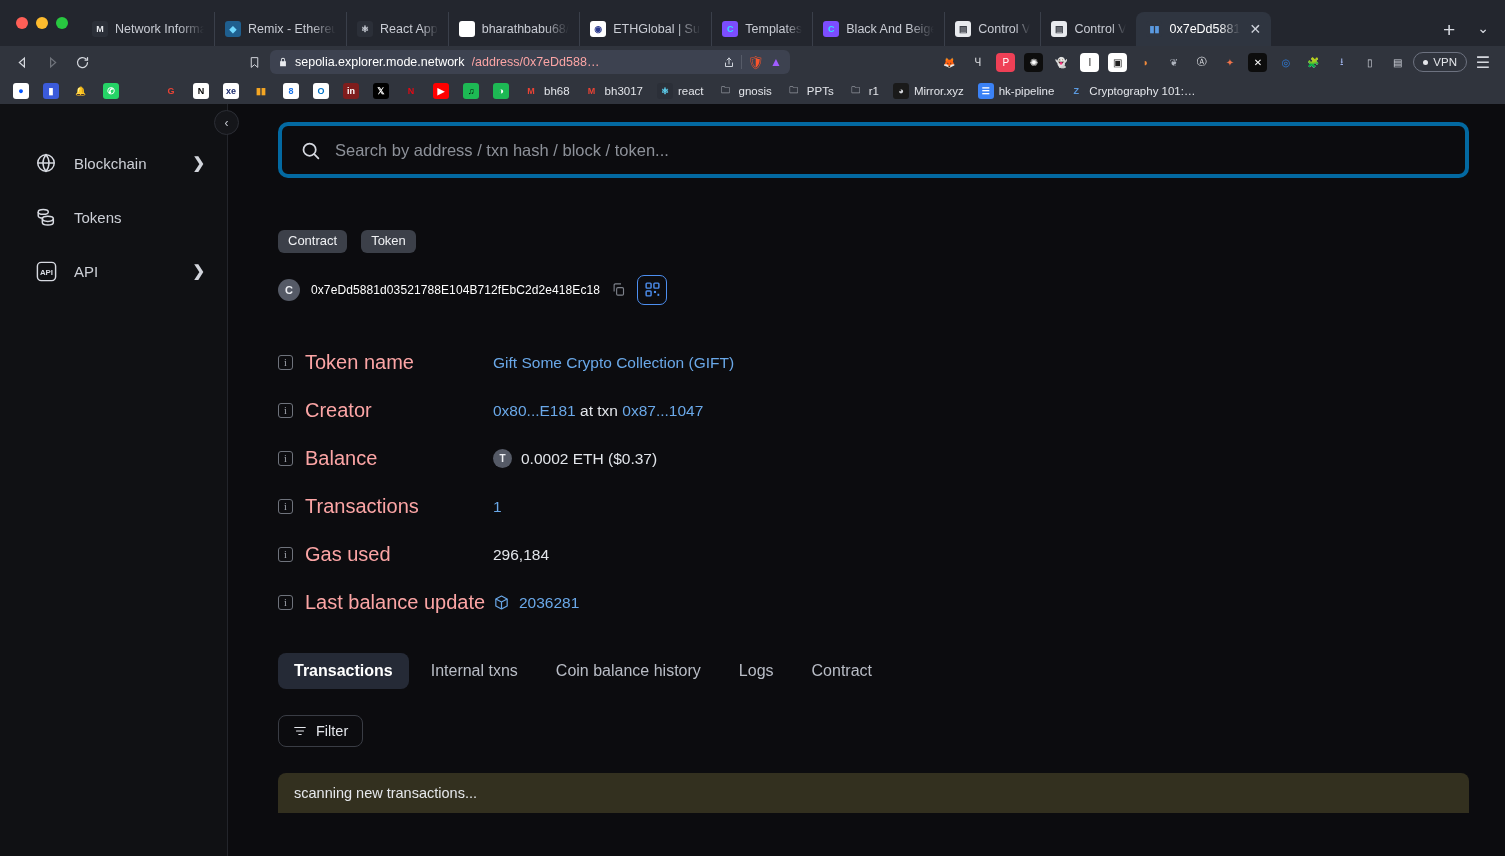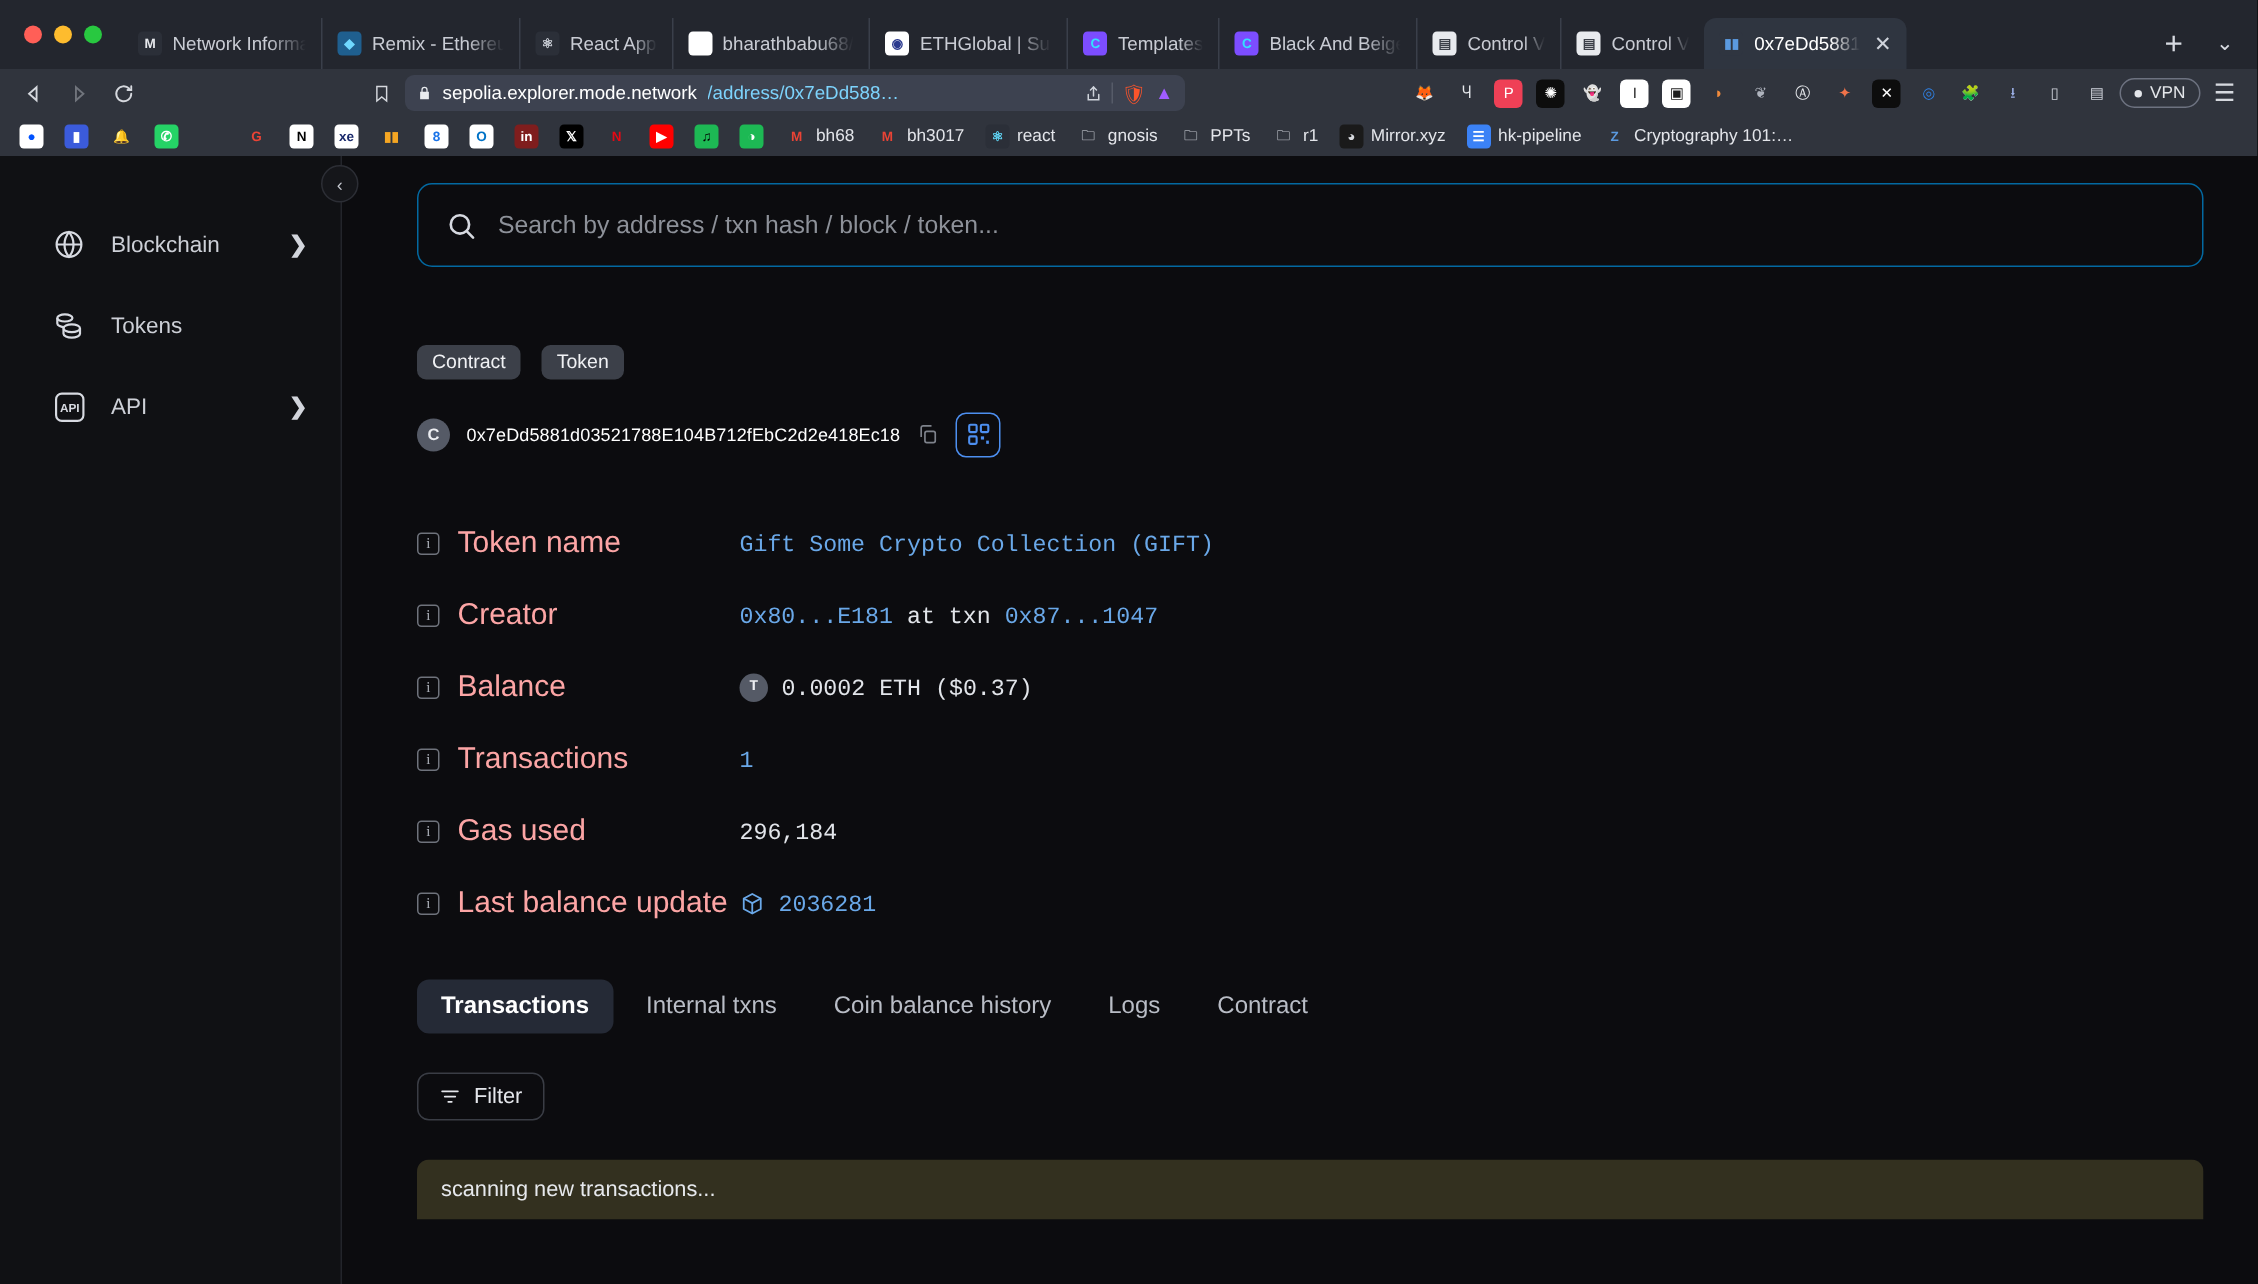--- a/index.html
+++ b/index.html
@@ -58,21 +58,21 @@
   }
   .navbtn { width: 28px; height: 26px; display:flex; align-items:center; justify-content:center; color: #d5d8de; }
   .navbtn.dim { color: #70747c; }
   .navspacer { flex: 0 0 140px; }
   .urlbar {
     flex: 0 1 520px; height: 24px; background: #3d4250; border-radius: 6px;
     display: flex; align-items: center; gap: 7px; padding: 0 8px;
     font-size: 12.5px; color: #e9ebef; min-width: 0;
   }
   .url-domain { color: #fff; }
-  .url-path { color: #7dd3fc; white-space: nowrap; overflow: hidden; }
+  .url-path { color: #fca5a5; white-space: nowrap; overflow: hidden; }
   .url-right { margin-left: auto; display: flex; align-items: center; gap: 6px; }
   .vline { width: 1px; height: 14px; background: #565b68; }
   .ext-strip { margin-left: auto; display: flex; align-items: center; gap: 9px; padding-right: 4px; }
   .ext { width: 19px; height: 19px; border-radius: 4px; display:flex; align-items:center; justify-content:center; font-size: 10px; overflow:hidden; }
   .vpn-pill {
     display: flex; align-items: center; gap: 5px;
     border: 1px solid #6d7280; border-radius: 11px; height: 20px; padding: 0 9px;
     color: #e4e6ea; font-size: 11.5px;
   }
   .vpn-dot { width: 5px; height: 5px; border-radius: 50%; background: #e4e6ea; }
@@ -103,21 +103,21 @@
     padding: 0 22px 0 34px; gap: 16px; color: #cdd0d7; font-size: 15px;
     margin-bottom: 12px;
   }
   .nav-ico { width: 24px; height: 24px; flex: 0 0 24px; display:flex; align-items:center; justify-content:center; color: #d7dae1; }
   .nav-label { flex: 1; }
   .nav-chev { color: #d2d5dc; font-size: 15px; font-weight: 700; }
 
   .content { flex: 1; min-width: 0; padding: 18px 36px 0 50px; overflow: hidden; }
 
   .searchbox {
-    height: 56px; border: 1px solid #0369a1; border-radius: 10px;
+    height: 56px; border: 4px solid #0369a1; border-radius: 10px;
     display: flex; align-items: center; gap: 14px; padding: 0 18px;
     background: #0c0c0f;
   }
   .search-ico { color: #d6d9e0; display: flex; }
   .search-ph { color: #8d9199; font-size: 16.5px; }
 
   .title-row { display: flex; align-items: center; gap: 14px; margin-top: 52px; }
   .page-title { font-size: 32px; font-weight: 700; color: #ffffff; letter-spacing: -0.2px; }
   .badge {
     background: #3c4049; color: #f0f1f4; font-size: 13px;
@@ -139,21 +139,21 @@
 
   .details { margin-top: 34px; }
   .drow { display: flex; align-items: center; height: 48px; }
   .dlabel { display: flex; align-items: center; gap: 12px; width: 215px; flex: 0 0 215px; }
   .info-ico {
     width: 15px; height: 15px; border: 1px solid #6f737c; border-radius: 3px;
     color: #a9adb6; font-size: 10px; display: flex; align-items: center; justify-content: center;
     font-family: "Liberation Serif", serif; line-height: 1;
   }
   .dlabel-txt { font-size: 20px; color: #fca5a5; }
-  .dvalue { font-size: 15.5px; color: #e2e5ea; display: flex; align-items: center; gap: 9px; font-family: Liberation Mono, monospace; }
+  .dvalue { font-size: 15.5px; color: #e2e5ea; display: flex; align-items: center; gap: 9px; }
   .lnk { color: #6aa8e8; }
   .token-avatar {
     width: 19px; height: 19px; border-radius: 50%; background: #555a66;
     color: #eceef2; font-size: 10px; font-weight: 700;
     display: flex; align-items: center; justify-content: center;
   }
   .cube-ico { color: #6aa8e8; display: flex; }
 
   .tabs-row { display: flex; align-items: center; gap: 6px; margin-top: 26px; }
   .ctab { font-size: 16px; color: #b9bdc6; padding: 9px 16px; border-radius: 8px; }

